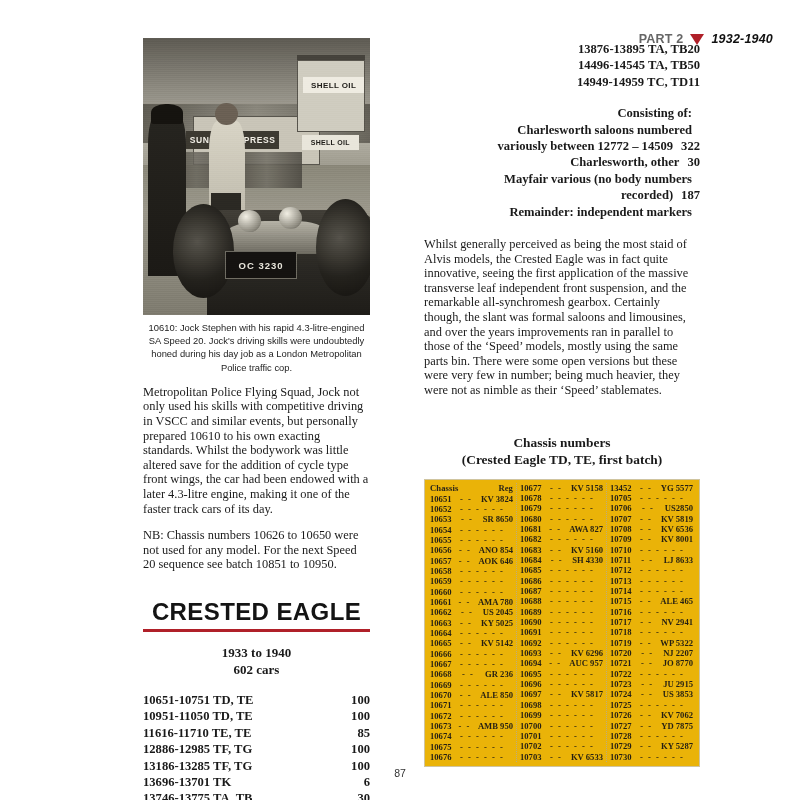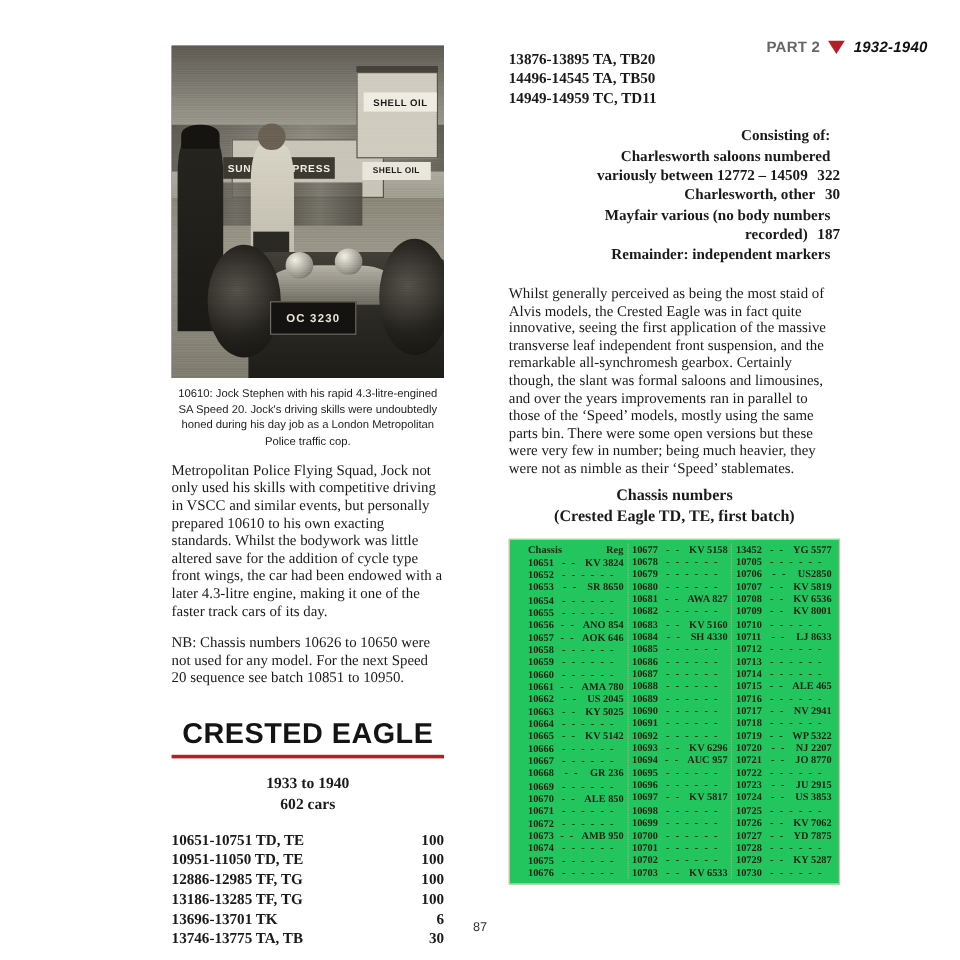--- a/index.html
+++ b/index.html
@@ -186,44 +186,44 @@
   
   .prodlist { width:227px; margin-top:14px; }
   .prodrow {
     display:flex; justify-content:space-between;
     font-weight:bold; font-size:12.6px; line-height:16.4px;
   }
   .prodrow .qty { font-variant-numeric:tabular-nums; }
 
   
   .rangerow {
-    display:flex; justify-content:flex-start;
+    display:flex; justify-content:flex-end;
     font-weight:bold; font-size:12.6px; line-height:16.4px;
   }
   .blockgap { height:15px; }
   .consist .crow {
     display:flex; justify-content:flex-end; align-items:flex-end;
     font-weight:bold; font-size:12.6px; line-height:16.4px;
   }
   .consist .crow .lbl { padding-right:8px; }
   .consist .crow .lbl.ind { padding-left:9px; }
   .rbody {
     font-size:12.4px; line-height:14.6px; margin-top:17px;
   }
   .chassisTitle {
-    margin-top:6px; text-align:center;
+    margin-top:36px; text-align:center;
     font-weight:bold; font-size:13.4px; line-height:17px;
   }
 
   
   .ctable {
     margin-top:11px;
-    background:#22c55e;
+    background:#eab308;
     border:1px solid #cfc49f;
-    padding:3px 3px 4px 12px;
+    padding:3px 3px 4px 2px;
     display:flex;
     width:276px;
     height:288px;
     overflow:hidden;
   }
   .ccol {
     flex:1 1 0; min-width:0;
     padding:0 3px;
     border-right:1px dotted #b9ab82;
   }
@@ -310,20 +310,24 @@
     <div class="prodlist">
         <div class="prodrow">
           <span>10651-10751 TD, TE</span>
           <span class="qty">100</span>
         </div>
         <div class="prodrow">
           <span>10951-11050 TD, TE</span>
           <span class="qty">100</span>
         </div>
         <div class="prodrow">
+          <span>11616-11710 TE, TE</span>
+          <span class="qty">85</span>
+        </div>
+        <div class="prodrow">
           <span>12886-12985 TF, TG</span>
           <span class="qty">100</span>
         </div>
         <div class="prodrow">
           <span>13186-13285 TF, TG</span>
           <span class="qty">100</span>
         </div>
         <div class="prodrow">
           <span>13696-13701 TK</span>
           <span class="qty">6</span>

